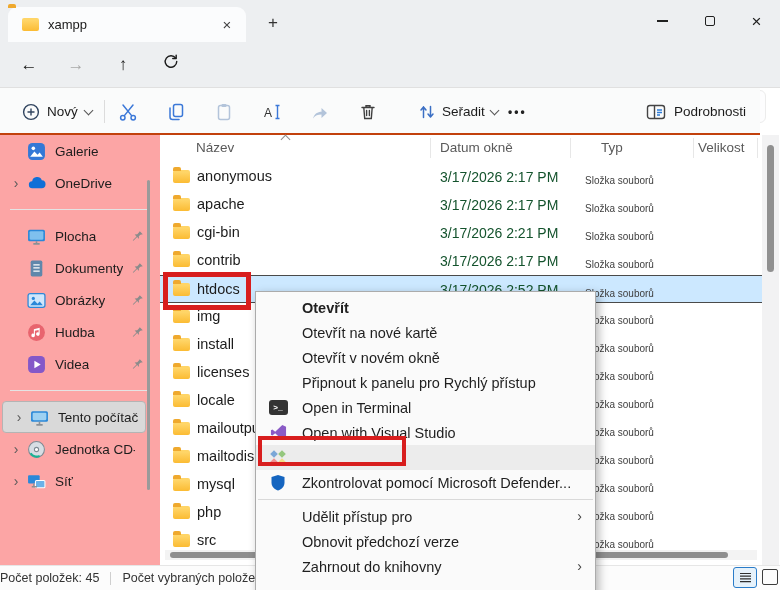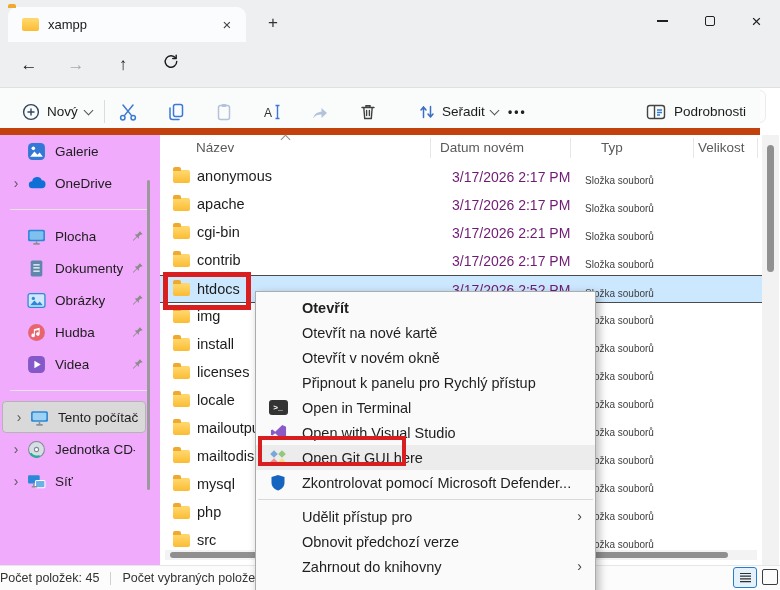--- a/index.html
+++ b/index.html
@@ -35,36 +35,36 @@
              padding-left:12px; gap:9px; font-size:13.5px; color:#2c2c2c; }
   .crumb-sep { color:#555; font-size:14px; }
   .crumb-dots { color:#333; font-weight:bold; letter-spacing:1px; }
   .searchbar { position:absolute; left:613px; top:48px; width:153px; height:33px; background:#fdfdfe;
                border:1px solid #ececec; border-radius:6px; display:flex; align-items:center;
                padding:0 8px 0 12px; }
   .search-text { flex:1; color:#6f6f6f; font-size:13.5px; white-space:nowrap; overflow:hidden; width:105px; }
 
   
   .toolbar { position:absolute; left:0; top:88px; width:760px; height:47px; background:#fafbfb;
-             border-bottom:7px solid #c2410c; }
+             border-bottom:2px solid #c2410c; }
   .tb-new { position:absolute; left:14px; top:8px; height:31px; display:flex; align-items:center; gap:7px;
             padding:0 8px; font-size:13.5px; color:#1b1b1b; }
   .tb-div { position:absolute; top:12px; width:1px; height:23px; background:#dcdcdc; }
   .tb-ic { position:absolute; top:11px; width:36px; height:25px; display:flex; align-items:center; justify-content:center; }
   .tb-sort { position:absolute; left:418px; top:8px; height:31px; display:flex; align-items:center; gap:6px;
              font-size:13.5px; color:#1b1b1b; }
   .tb-more { position:absolute; left:508px; top:8px; height:31px; display:flex; align-items:center;
              font-size:12px; letter-spacing:2px; color:#222; font-weight:bold; }
   .tb-details { position:absolute; right:14px; top:8px; height:31px; display:flex; align-items:center; gap:8px;
                 font-size:13.5px; color:#1b1b1b; }
   .chev-down { width:7px; height:7px; border-right:1.4px solid #555; border-bottom:1.4px solid #555;
                transform:rotate(45deg); margin-top:-3px; }
 
   
-  .sidebar { position:absolute; left:0; top:135px; width:160px; height:430px; background:#f0abfc; }
+  .sidebar { position:absolute; left:0; top:135px; width:160px; height:430px; background:#fca5a5; }
   .side-item { display:flex; align-items:center; height:32px; padding-left:8px; position:relative; }
   .side-chev { width:16px; font-size:14px; color:#5a5a5a; text-align:center; }
   .side-ico { width:19px; height:19px; margin:0 9px 0 3px; flex:none; }
   .side-label { font-size:13.5px; color:#1d1d1d; white-space:nowrap; overflow:hidden; max-width:80px; }
   .side-pin { position:absolute; right:16px; top:10px; width:13px; height:13px; }
   .side-sep { height:1px; background:#e4e4e4; margin:10px 12px 10px 10px; }
   .side-item.selected { background:#d9d9d9; border:1px solid #b4b4b4; border-radius:4px;
                         width:144px; margin-left:2px; }
   .side-scroll { position:absolute; left:147px; top:45px; width:3px; height:310px; background:#9a9a9a; border-radius:2px; }
 
@@ -76,21 +76,21 @@
   .sort-caret { position:absolute; left:122px; top:1px; width:7px; height:7px;
                 border-left:1.4px solid #8e8e8e; border-top:1.4px solid #8e8e8e; transform:rotate(45deg); }
   .rows { position:absolute; left:0; top:28px; width:602px; }
   .row { position:relative; height:28px; }
   .row.selected { background:#cce8ff; border-top:1px solid #4a4a4a; border-bottom:1px solid #4a4a4a; }
   .ficon { position:absolute; left:13px; top:7px; width:17px; height:13px;
            background:linear-gradient(180deg,#ffd567 18%,#fbbb33); border-radius:2px; }
   .ficon::before { content:""; position:absolute; top:-3px; left:0; width:8px; height:4px;
                    background:#efa92e; border-radius:2px 2px 0 0; }
   .rn { position:absolute; left:37px; top:5px; font-size:14.5px; color:#1c1c1c; }
-  .rd { position:absolute; left:292px; top:6px; font-size:14px; color:#701a75; }
+  .rd { position:absolute; left:280px; top:6px; font-size:14px; color:#14532d; }
   .rt { position:absolute; left:425px; top:12px; font-size:10px; color:#404040; }
 
   
   .vscroll { position:absolute; left:762px; top:135px; width:17px; height:430px; background:#f2f2f3; }
   .vthumb { position:absolute; left:5px; top:10px; width:7px; height:127px; background:#909090; border-radius:3.5px; }
   .hscroll { position:absolute; left:165px; top:550px; width:592px; height:10px; background:#f3f3f3; }
   .hthumb { position:absolute; left:5px; top:2px; width:558px; height:6px; background:#8f8f8f; border-radius:3px; }
 
   
   .statusbar { position:absolute; left:0; top:565px; width:780px; height:25px; background:#fcfcfc;
@@ -351,21 +351,21 @@
         </svg>
       <span class="side-label">Síť</span>
     </div>
     <div class="side-scroll"></div>
   </div>
 
   <div class="main">
     <div class="lhead">
       <span class="sort-caret"></span>
       <span class="lh" style="left:36px;">Název</span>
-      <span class="lh" style="left:280px;">Datum novém</span>
+      <span class="lh" style="left:280px;">Datum okně</span>
       <span class="lh" style="left:425px;margin-left:16px;">Typ</span>
       <span class="lh" style="left:538px;">Velikost</span>
       <span class="lh-sep" style="left:270px;"></span>
       <span class="lh-sep" style="left:410px;"></span>
       <span class="lh-sep" style="left:533px;"></span>
       <span class="lh-sep" style="left:597px;"></span>
     </div>
     <div class="rows">
       <div class="row">
           <span class="ficon"></span>
@@ -502,21 +502,20 @@
     </div>
     <div class="ci hilite">
       <span class="ci-ico">
           <svg width="18" height="18" viewBox="0 0 18 18">
             <path d="M5 1.2L8.8 5 5 8.8 1.2 5z" fill="#7ba7d7"></path>
             <path d="M13 1.2L16.8 5 13 8.8 9.2 5z" fill="#95c77e"></path>
             <path d="M5 9.2L8.8 13 5 16.8 1.2 13z" fill="#ef8f8f"></path>
             <path d="M13 9.2L16.8 13 13 16.8 9.2 13z" fill="#f2dd85"></path>
           </svg>
         </span>
-      <span>Open Git GUI here</span>
     </div>
     <div class="ci">
       <span class="ci-ico">
           <svg width="16" height="17" viewBox="0 0 16 17">
             <path d="M8 1l6.5 2v5.5c0 4-2.7 6.6-6.5 8-3.8-1.4-6.5-4-6.5-8V3z" fill="#1565c0"></path>
           </svg>
         </span>
       <span>Zkontrolovat pomocí Microsoft Defender...</span>
     </div>
     <div class="c-sep"></div>

